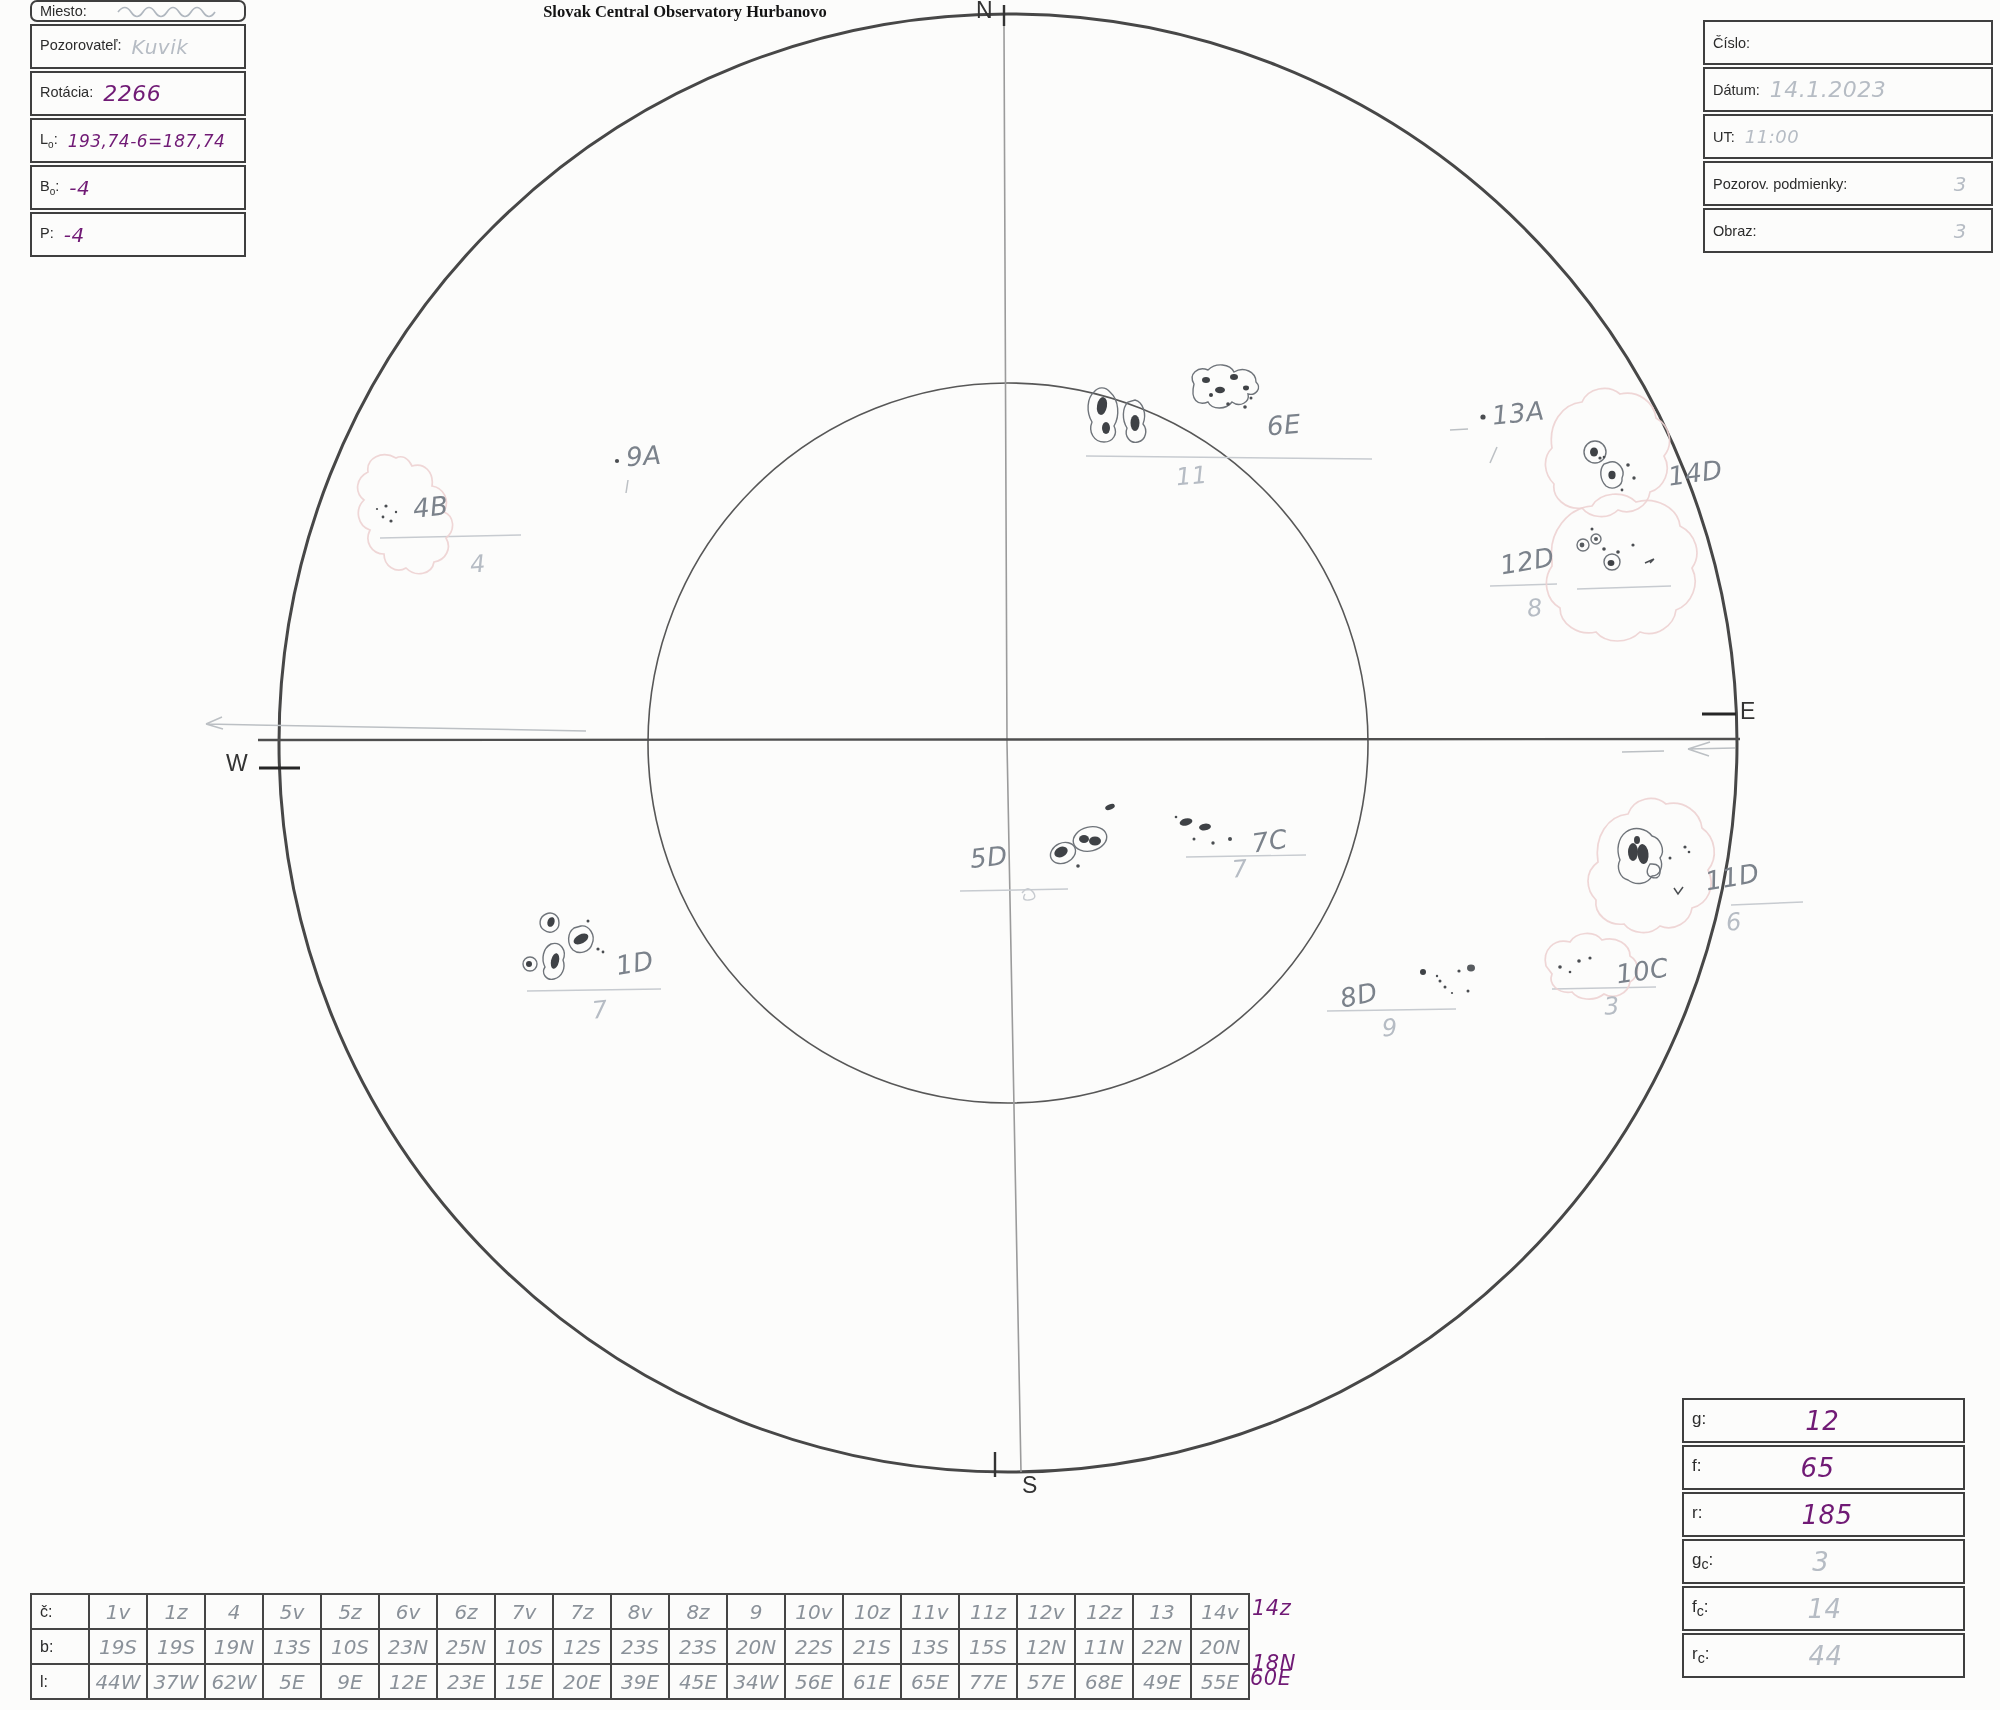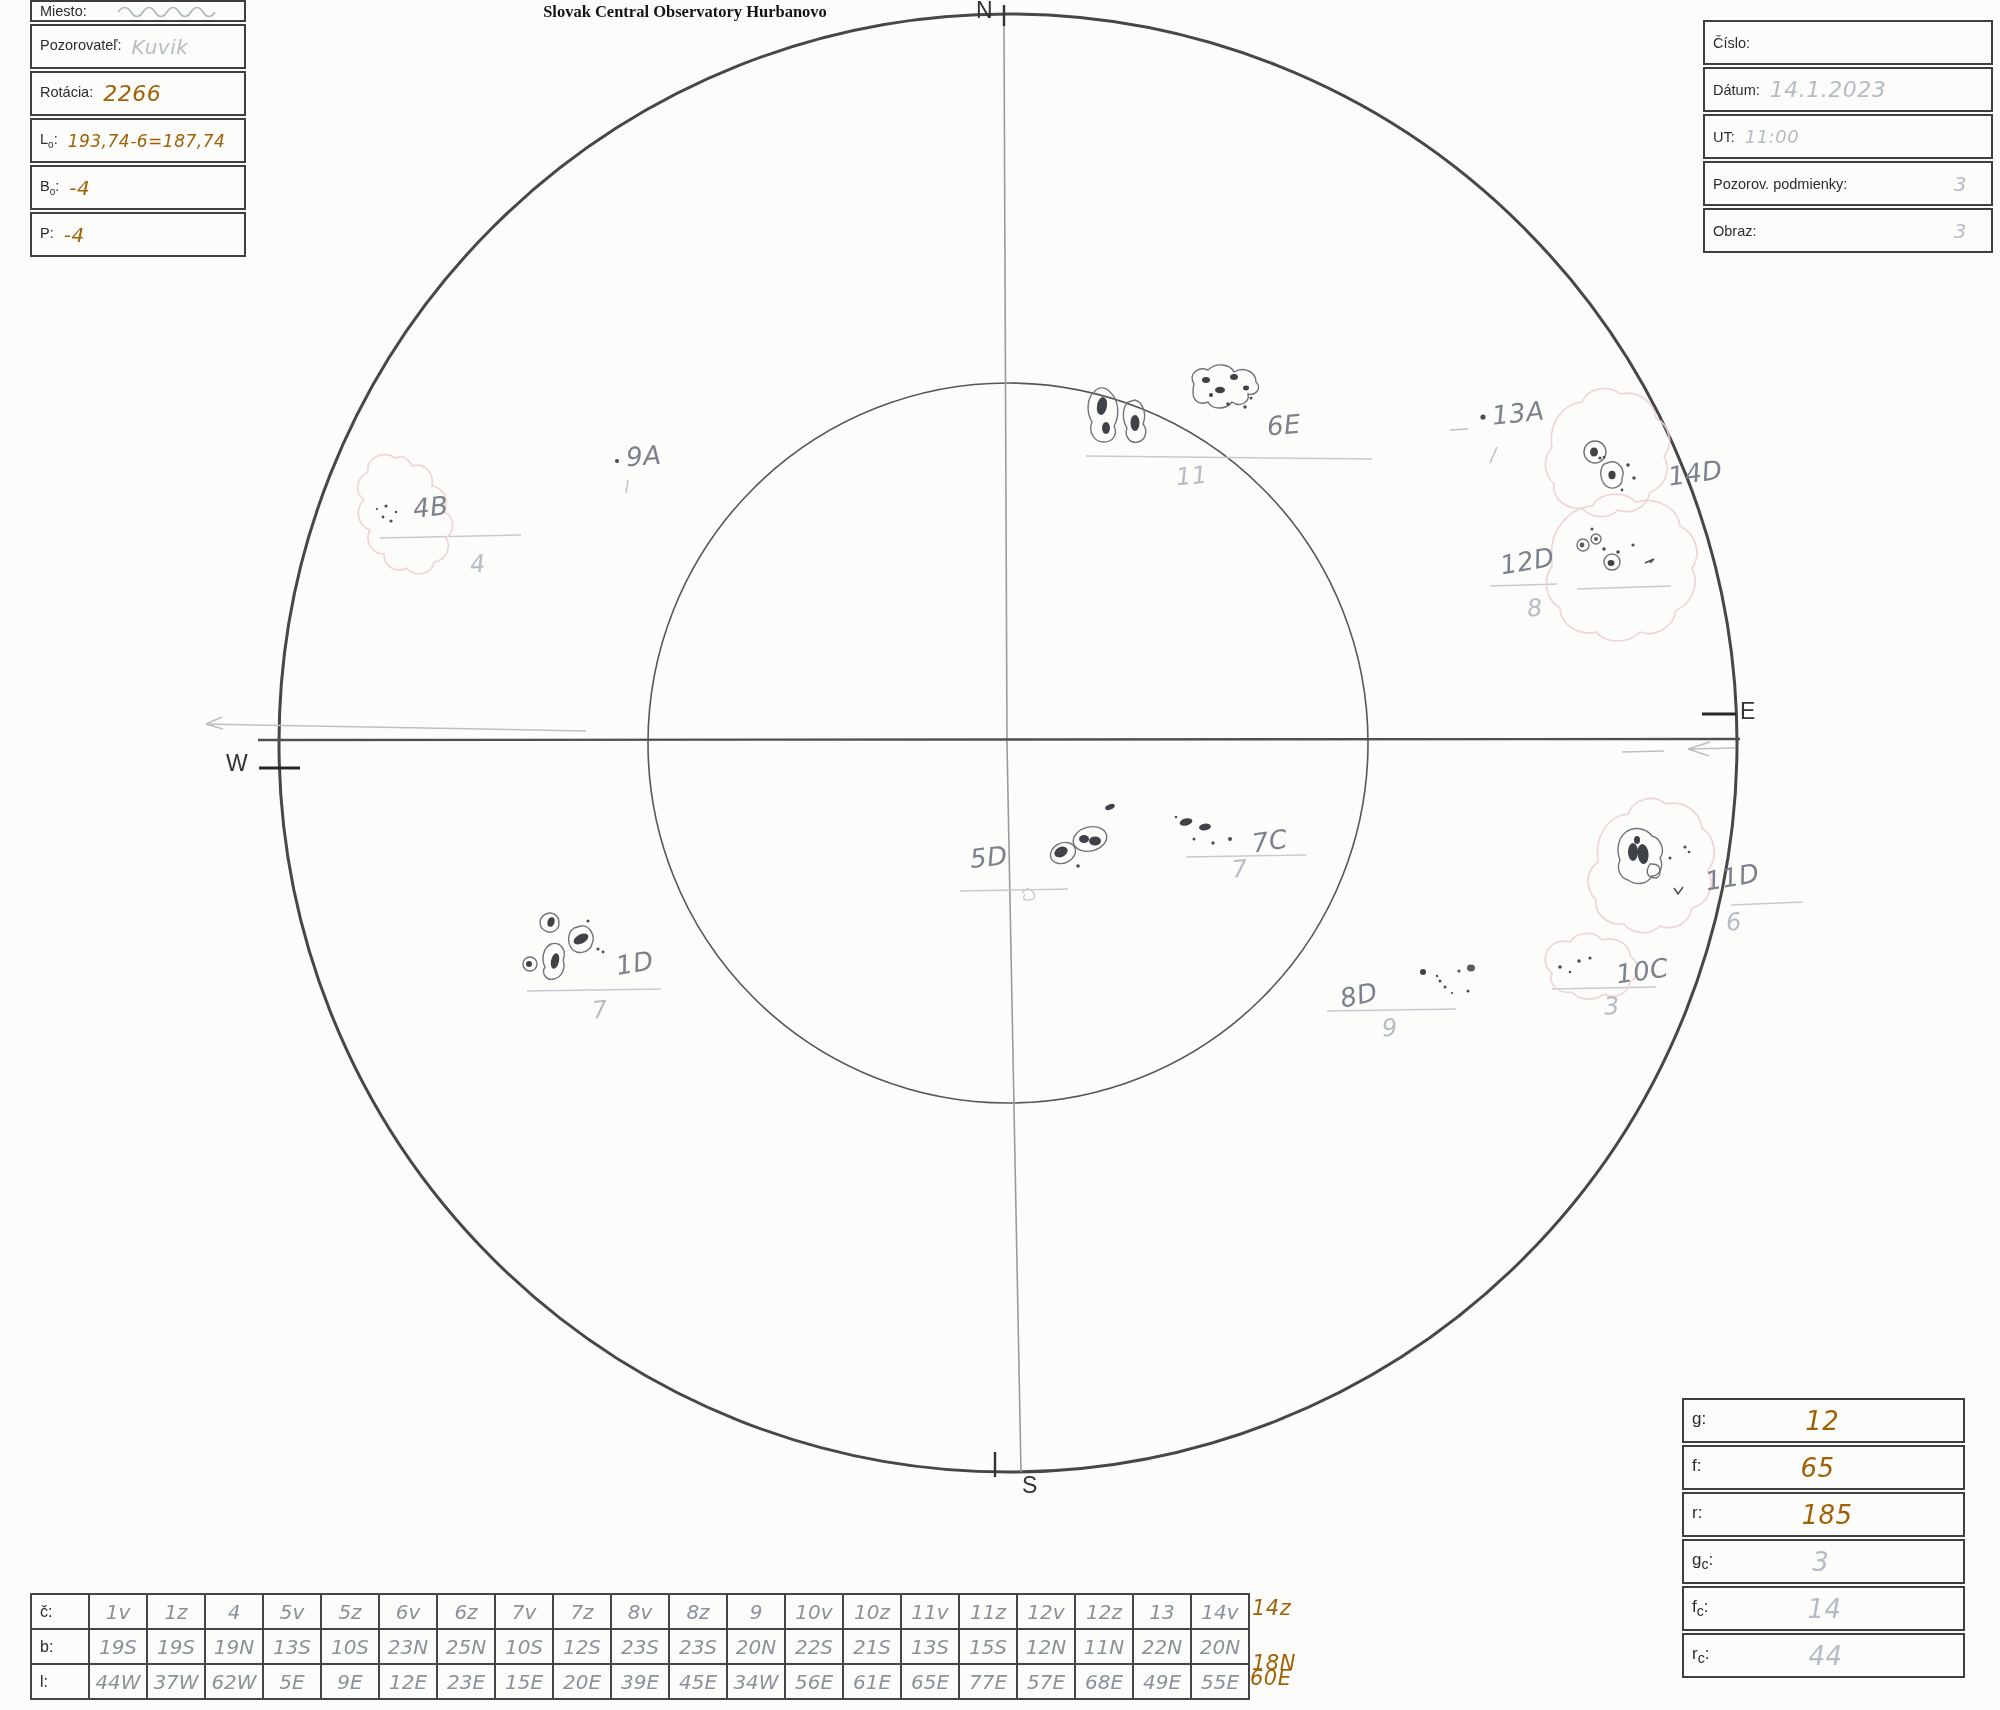--- a/index.html
+++ b/index.html
@@ -15,32 +15,32 @@
   .faint{fill:none;stroke:#bcc0c4;stroke-width:1.5;}
   .faintline{fill:none;stroke:#c7cbd0;stroke-width:1.4;}
   .plage{fill:none;stroke:#edd2d2;stroke-width:1.7;opacity:.9;}
   .pen{fill:none;stroke:#6f747a;stroke-width:1.4;}
   .umb{fill:#3f4246;}
   .umb2{fill:#575b5f;}
   .dot{fill:#4a4d51;}
   .dk{fill:none;stroke:#4a4d51;stroke-width:1.5;}
   .hwline{fill:none;stroke:#b0b7bf;stroke-width:1.7;}
   
-  .hw{font-family:"DejaVu Sans",sans-serif;font-style:italic;color:#a16207;letter-spacing:.5px;}
+  .hw{font-family:"DejaVu Sans",sans-serif;font-style:italic;color:#701a75;letter-spacing:.5px;}
   .hw-light{color:#b6bcc4;}
   .title{position:absolute;left:500px;top:2px;width:370px;text-align:center;font-family:"Liberation Serif",serif;font-weight:bold;font-size:16.5px;color:#141414;}
   .compass{position:absolute;font-size:23px;color:#333;}
   .glabel{position:absolute;font-size:26px;color:#7b828b;white-space:nowrap;}
   .gcount{position:absolute;font-size:24px;white-space:nowrap;}
   
   .form{position:absolute;}
   .form-left{left:30px;top:0;width:216px;}
   .form-right{left:1703px;top:20px;width:290px;}
   .frow{box-sizing:border-box;border:2px solid #3f3f3f;height:45px;margin-bottom:2px;display:flex;align-items:center;padding:0 8px;}
-  .frow.clipped{height:22px;display:block;overflow:hidden;padding-top:0;}
+  .frow.clipped{height:22px;display:block;overflow:hidden;padding-top:0;border-radius:7px;}
   .frow.clipped .flabel{display:inline-block;margin-top:-6px;}
   .flabel{font-size:14.5px;color:#2c2c2c;white-space:nowrap;}
   .flabel sub{font-size:10px;}
   .fvalue{margin-left:10px;font-size:20px;white-space:nowrap;}
   .fvalue.small{font-size:17px;}
   .fvalue.vright{margin-left:auto;margin-right:16px;}
   
   .stats{left:1682px;top:1398px;width:283px;}
   .slabel{font-size:17px;color:#2c2c2c;}
   .sval{margin-left:99px;font-size:26px;font-style:italic;}

